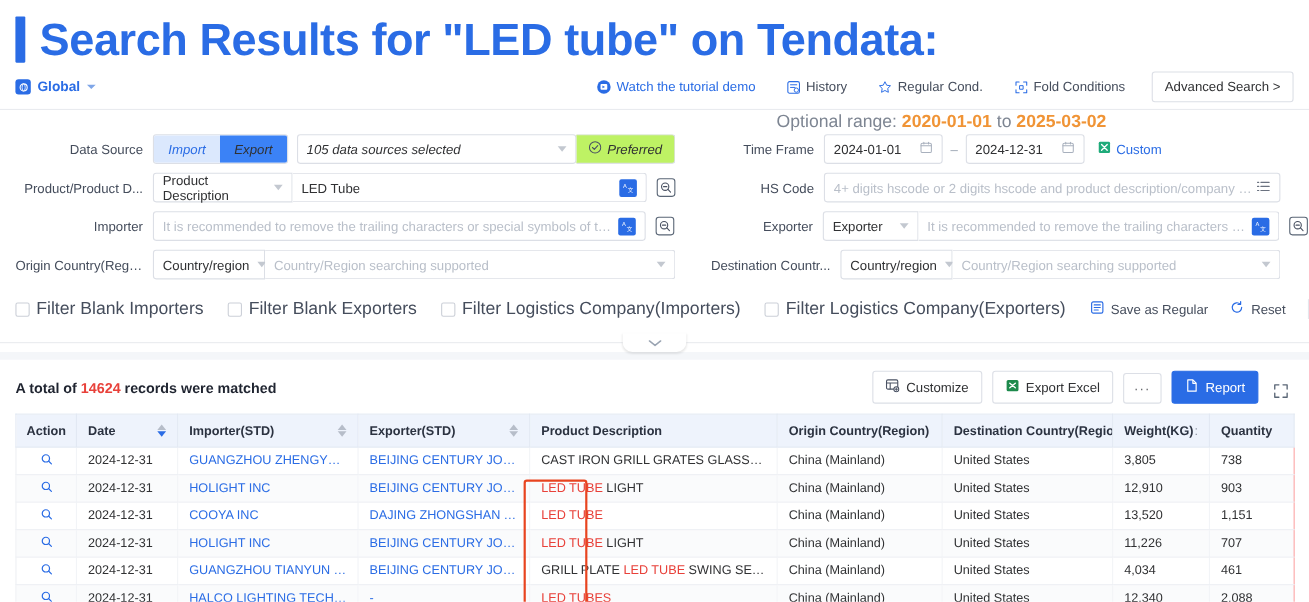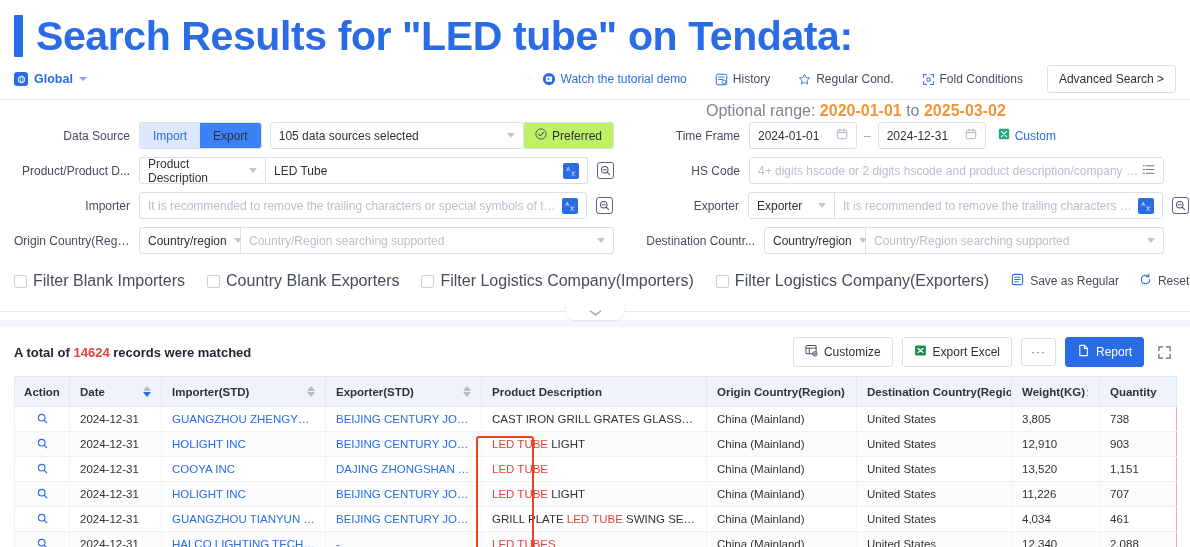--- a/index.html
+++ b/index.html
@@ -131,21 +131,21 @@
     box-shadow: 0 1px 2px rgba(0,0,0,.09);
     display:flex; align-items:center; justify-content:center; cursor:pointer;
   }
 
   .grey-gap { height:7px; background:#f4f6f9; }
 
   
   .resbar { display:flex; align-items:center; padding: 10px 14px 9px 14px; }
   .total { font-size:13px; font-weight:700; color:#1f2430; }
   .total .num { color:#e8413a; font-weight:700; }
-  .resbar-right { margin-left:auto; display:flex; align-items:center; gap:9px; }
+  .resbar-right { margin-left:auto; display:flex; align-items:flex-end; gap:9px; }
   .obtn {
     border:1px solid #dcdfe6; background:#fff; border-radius:3px; font-size:12px;
     padding: 6px 11px; display:flex; align-items:center; gap:6px; cursor:pointer; color:#303133; white-space:nowrap;
     font-family:inherit;
   }
   .obtn.dots { padding: 6px 9px; color:#606266; letter-spacing:1px; }
   .obtn.primary { background:#2a6ce5; border-color:#2a6ce5; color:#fff; }
   .expand-ic { padding: 4px; display:flex; cursor:pointer; }
 
   
@@ -254,21 +254,21 @@
 
     <div class="optrange">
       <span>Optional range:</span>
       <b>2020-01-01</b>
       <span>to</span>
       <b>2025-03-02</b>
     </div>
 
     <div class="frow" style="margin-top:16px;">
       <div class="lbl l1">Data Source</div>
-      <div class="ctl" style="width:475px;">
+      <div class="ctl" style="width:475px;font-style:italic;">
         <div class="seg">
           <div class="on">Import</div>
           <div>Export</div>
         </div>
         <div class="inp" style="width:265px; margin-left:8px;">
           <span class="val">105 data sources selected</span>
           <span class="chev-d"></span>
         </div>
         <div class="pref">
           <span>
@@ -422,21 +422,21 @@
     </div>
   </div>
 
   <div class="cbrow">
     <label class="cb">
       <span class="cbx"></span>
       <span>Filter Blank Importers</span>
     </label>
     <label class="cb">
       <span class="cbx"></span>
-      <span>Country Blank Exporters</span>
+      <span>Filter Blank Exporters</span>
     </label>
     <label class="cb">
       <span class="cbx"></span>
       <span>Filter Logistics Company(Importers)</span>
     </label>
     <label class="cb">
       <span class="cbx"></span>
       <span>Filter Logistics Company(Exporters)</span>
     </label>
 

